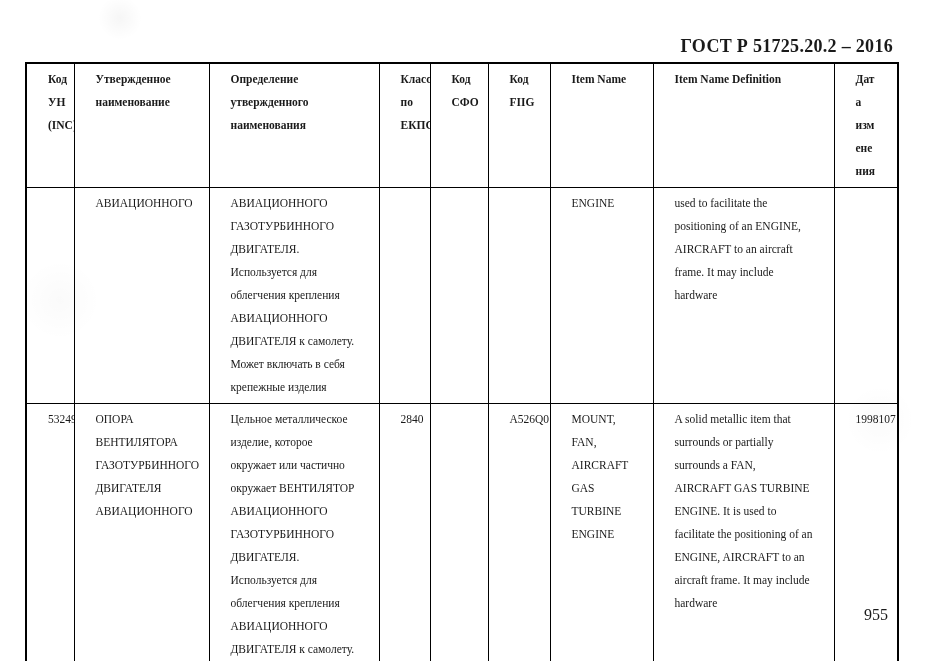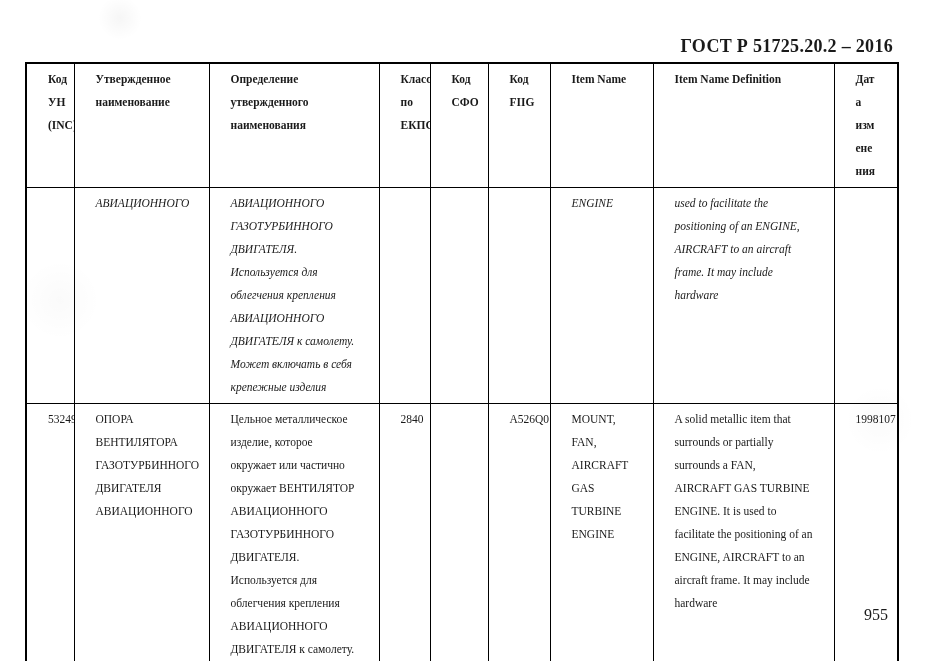--- a/index.html
+++ b/index.html
@@ -45,21 +45,21 @@
     text-align: left;
     padding: 4px 21px;
     font-size: 11.5px;
     line-height: 23px;
     overflow: hidden;
   }
   table.dict th {
     font-weight: bold;
   }
   tr.hdr    { height: 73px; }
-  tr.row-a  { height: 210px; font-style: italic; }
+  tr.row-a  { height: 210px; }
   tr.row-b  { height: 260px; }
 
   .col-date { word-break: break-word; margin-top: 32px; }
 
   .page-number {
     position: absolute;
     top: 606px;
     right: 47px;
     font-size: 16px;
   }

